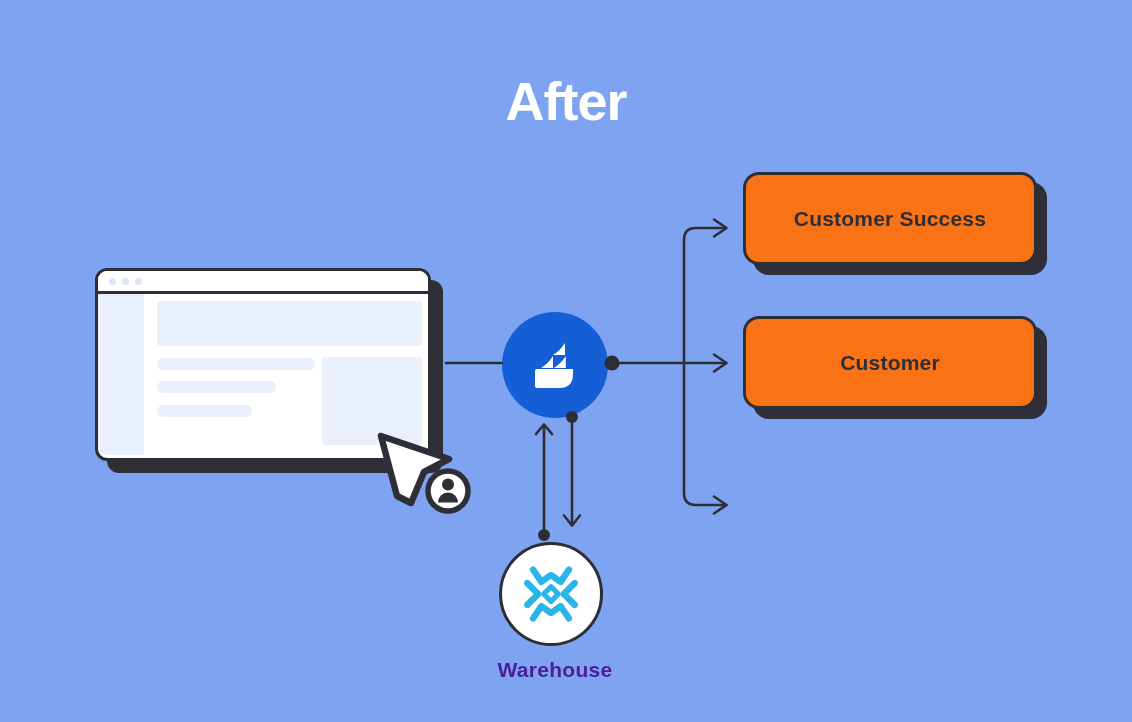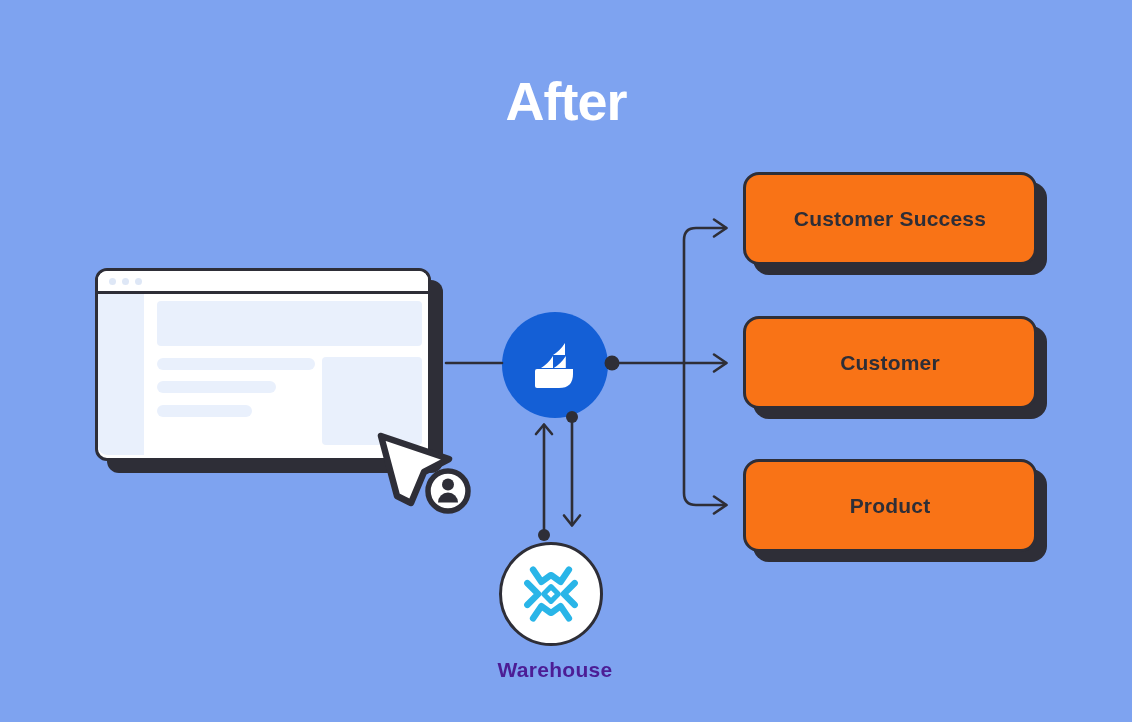--- a/index.html
+++ b/index.html
@@ -119,23 +119,20 @@
     </svg>
   </div>
   <div class="warehouse-label">Warehouse</div>
 
   <div class="dest dest-0">
     <span>Customer Success</span>
   </div>
   <div class="dest dest-1">
     <span>Customer</span>
   </div>
-  <div class="dest dest-2">
-    <span>Product</span>
-  </div>
 
   <svg class="overlay" width="1132" height="722" viewBox="0 0 1132 722">
 
     <path class="ln" d="M446,363 H502"></path>
 
     <path class="ln" d="M612,363 H726"></path>
     <path class="ln" d="M714,354.5 L726.5,363 L714,371.5"></path>
     <path class="ln" d="M684,363 V240 Q684,228 696,228 H726"></path>
     <path class="ln" d="M714,219.5 L726.5,228 L714,236.5"></path>
     <path class="ln" d="M684,363 V493 Q684,505 696,505 H726"></path>

